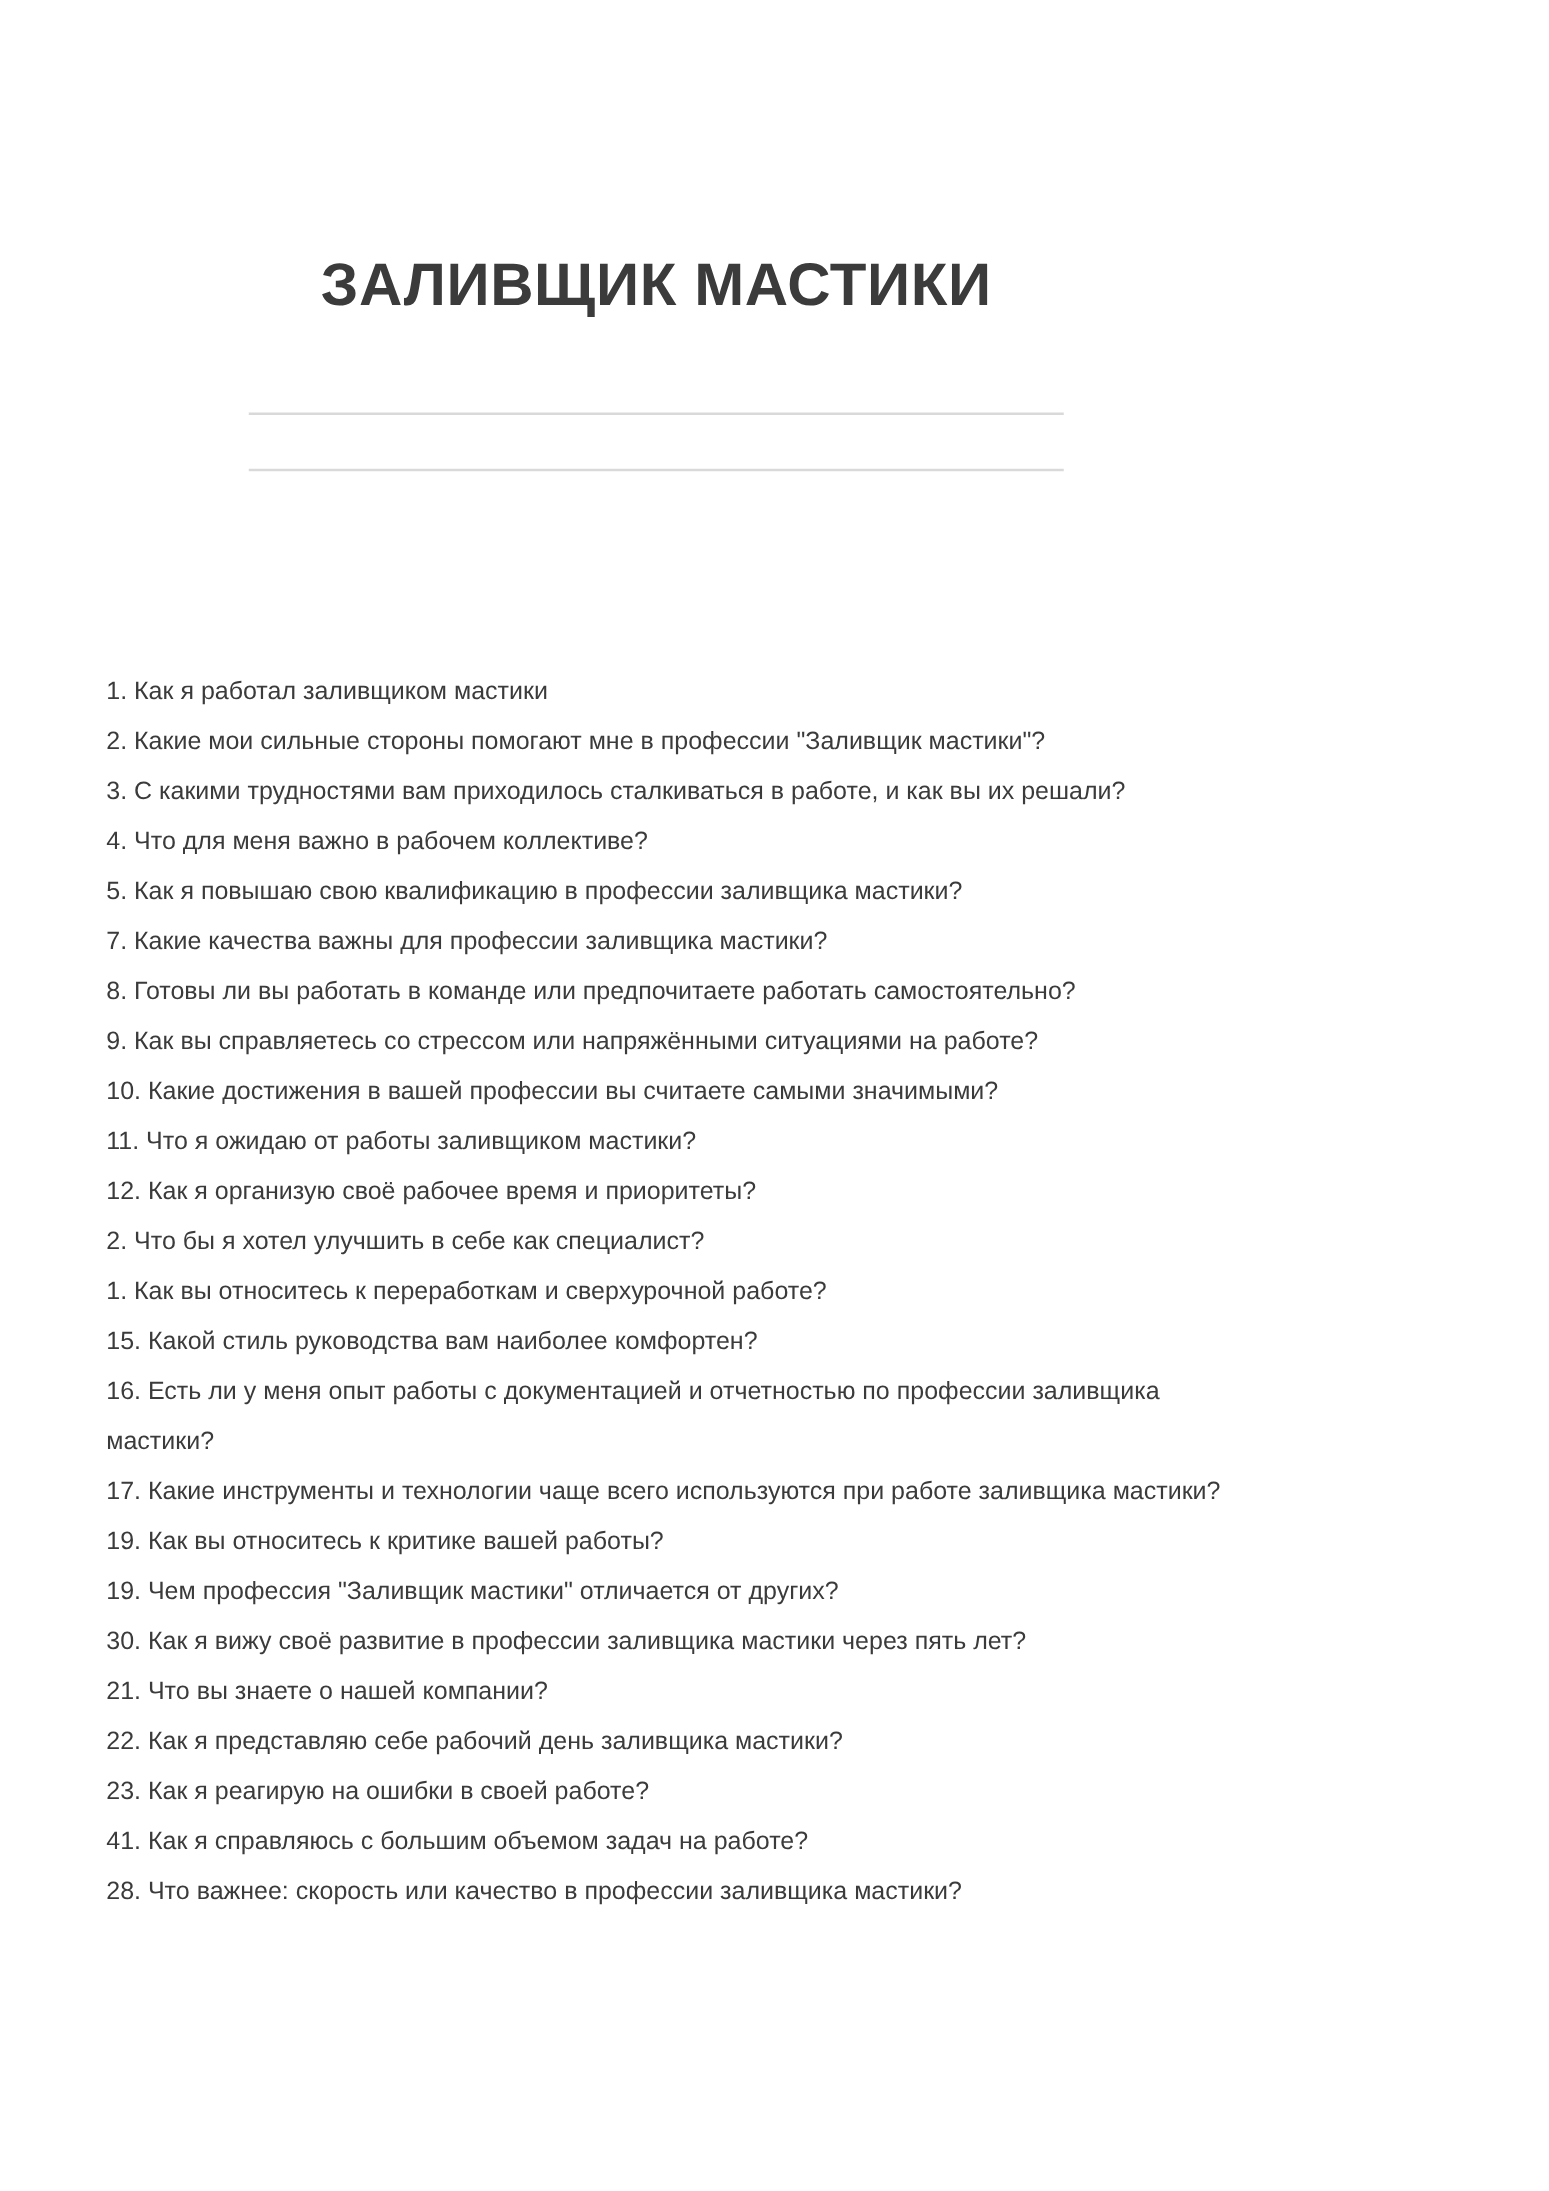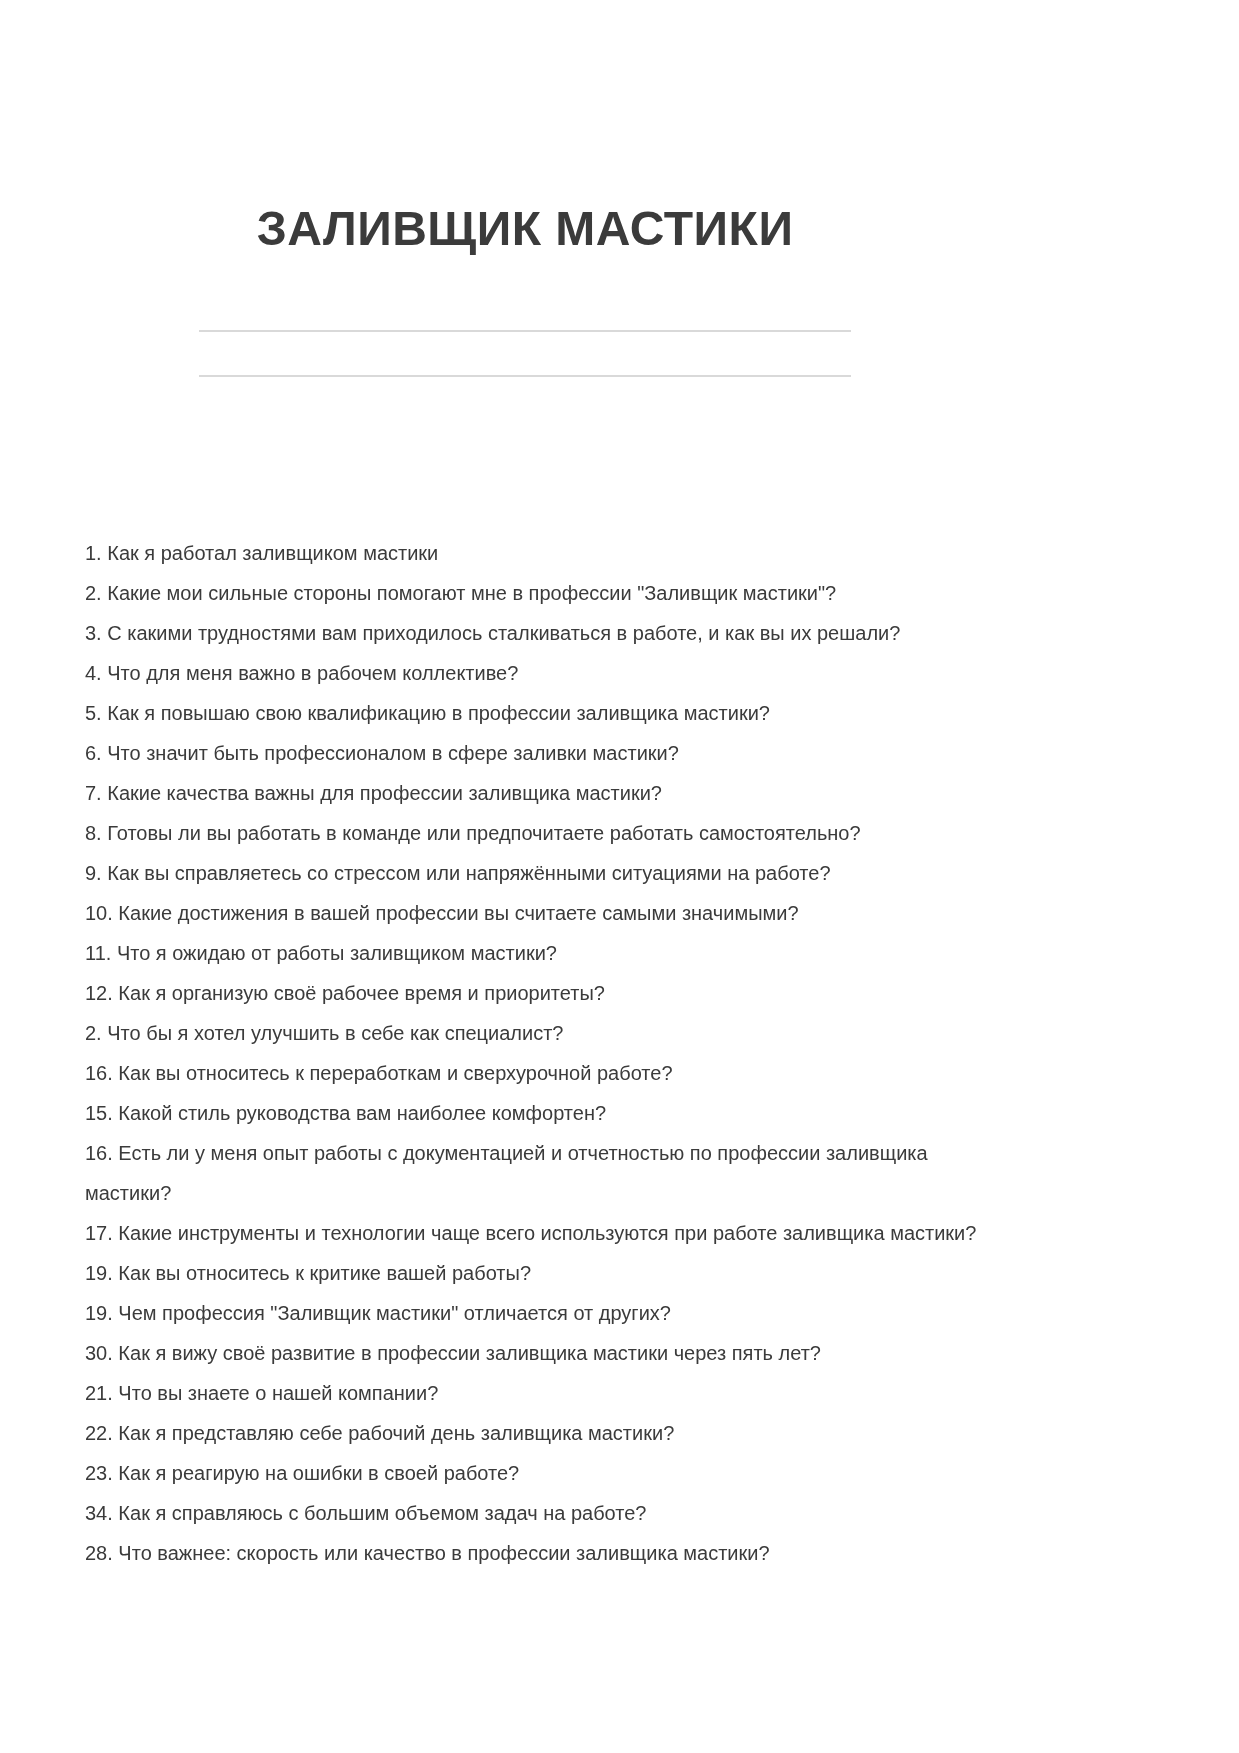--- a/index.html
+++ b/index.html
@@ -72,35 +72,34 @@
     <hr class="divider divider-bottom">
   </header>
 
   <main>
     <ul class="question-list">
         <li>1. Как я работал заливщиком мастики</li>
         <li>2. Какие мои сильные стороны помогают мне в профессии "Заливщик мастики"?</li>
         <li>3. С какими трудностями вам приходилось сталкиваться в работе, и как вы их решали?</li>
         <li>4. Что для меня важно в рабочем коллективе?</li>
         <li>5. Как я повышаю свою квалификацию в профессии заливщика мастики?</li>
-        <li>6. Что значит быть профессионалом в сфере заливки мастики?</li>
         <li>7. Какие качества важны для профессии заливщика мастики?</li>
         <li>8. Готовы ли вы работать в команде или предпочитаете работать самостоятельно?</li>
         <li>9. Как вы справляетесь со стрессом или напряжёнными ситуациями на работе?</li>
         <li>10. Какие достижения в вашей профессии вы считаете самыми значимыми?</li>
         <li>11. Что я ожидаю от работы заливщиком мастики?</li>
         <li>12. Как я организую своё рабочее время и приоритеты?</li>
         <li>2. Что бы я хотел улучшить в себе как специалист?</li>
-        <li>16. Как вы относитесь к переработкам и сверхурочной работе?</li>
+        <li>1. Как вы относитесь к переработкам и сверхурочной работе?</li>
         <li>15. Какой стиль руководства вам наиболее комфортен?</li>
         <li>16. Есть ли у меня опыт работы с документацией и отчетностью по профессии заливщика мастики?</li>
         <li>17. Какие инструменты и технологии чаще всего используются при работе заливщика мастики?</li>
         <li>19. Как вы относитесь к критике вашей работы?</li>
         <li>19. Чем профессия "Заливщик мастики" отличается от других?</li>
         <li>30. Как я вижу своё развитие в профессии заливщика мастики через пять лет?</li>
         <li>21. Что вы знаете о нашей компании?</li>
         <li>22. Как я представляю себе рабочий день заливщика мастики?</li>
         <li>23. Как я реагирую на ошибки в своей работе?</li>
-        <li>34. Как я справляюсь с большим объемом задач на работе?</li>
+        <li>41. Как я справляюсь с большим объемом задач на работе?</li>
         <li>28. Что важнее: скорость или качество в профессии заливщика мастики?</li>
       </ul>
   </main>
 </div>
 
 </body></html>

